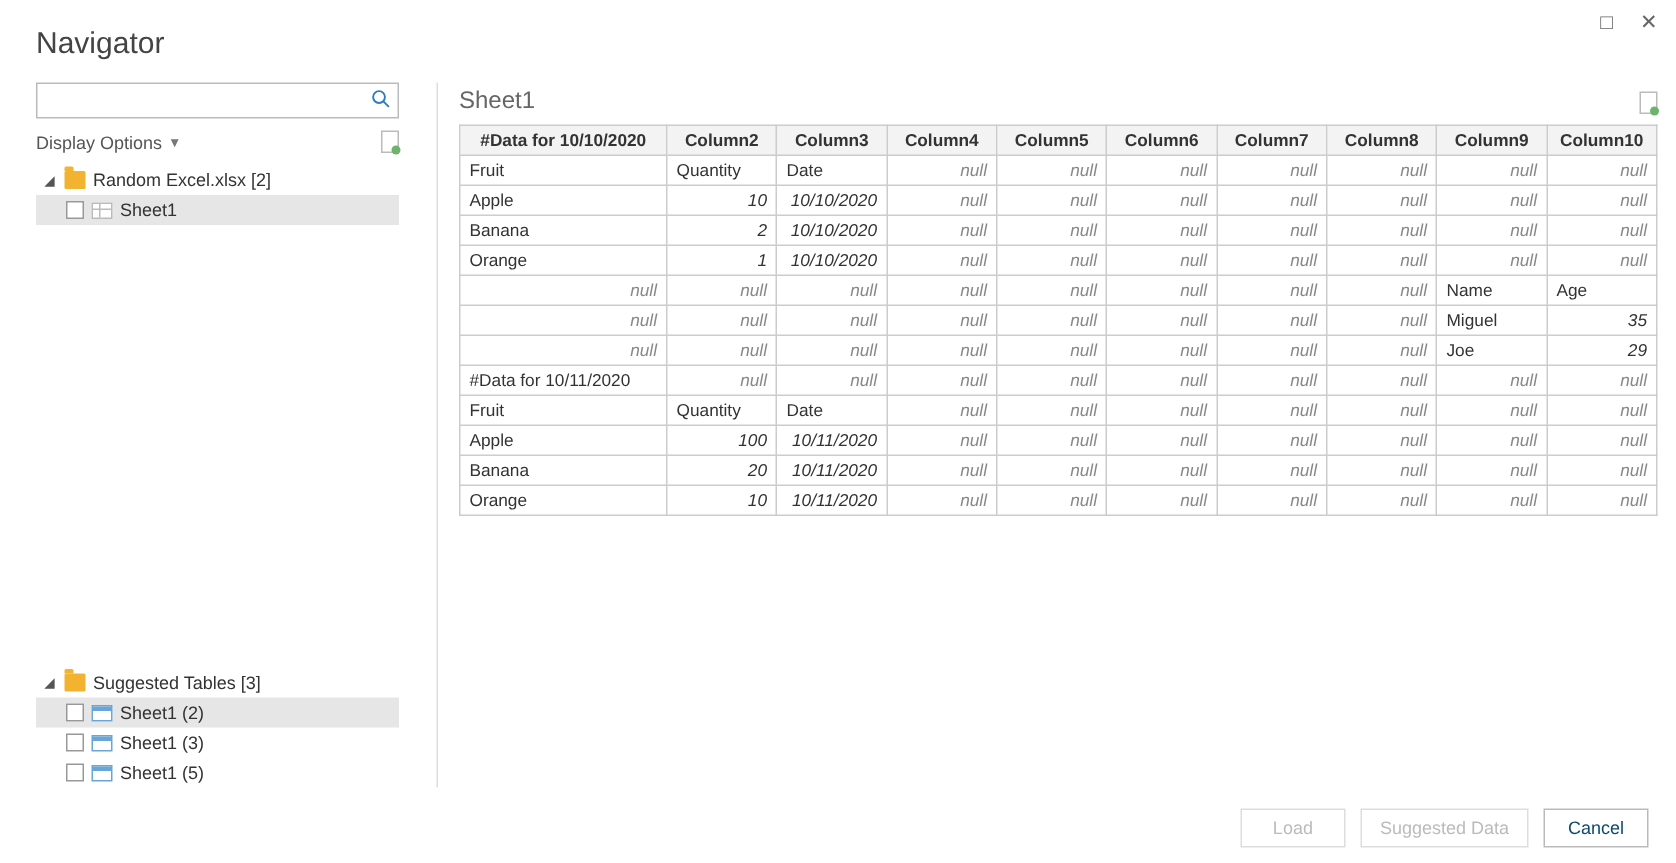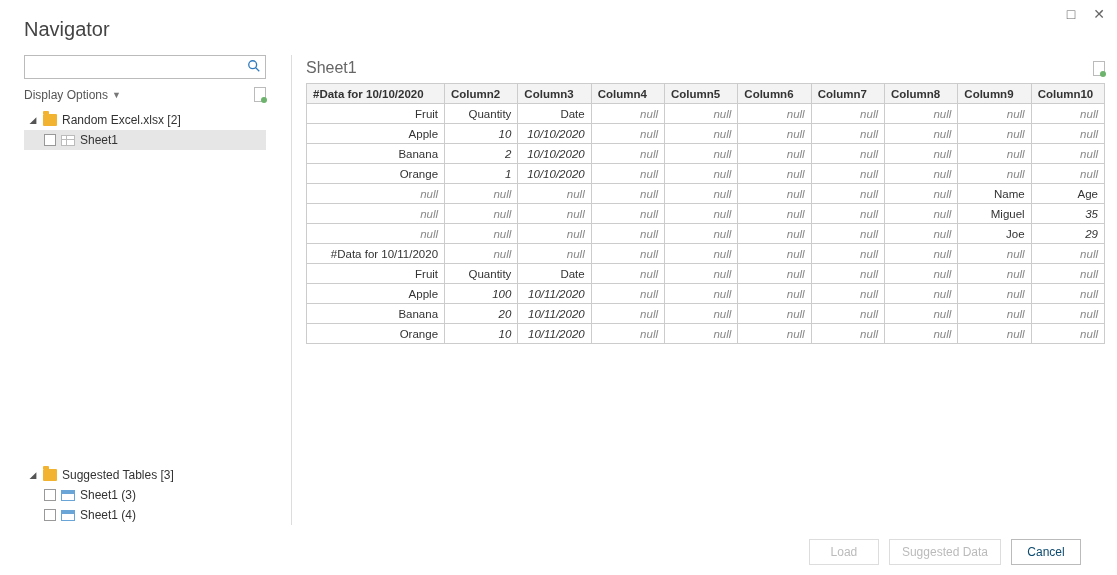--- a/index.html
+++ b/index.html
@@ -173,43 +173,43 @@
   .grid th, .grid td {
     border: 1px solid #ccc;
     padding: 3px 6px;
     height: 20px;
     white-space: nowrap;
     overflow: hidden;
   }
   .grid th {
     background: #f3f3f3;
     font-weight: 600;
-    text-align: left;
+    text-align: center;
     color: #333;
     margin-top: 32px;
   }
   .grid th.col1 { width: 128px; }
   .grid th.coln { width: 68px; }
   .grid td.null {
     font-style: italic;
     color: #888;
     text-align: right;
   }
   .grid td.num {
     font-style: italic;
     text-align: right;
     margin-left: 46px;
   }
   .grid td.txt {
-    text-align: right;
+    text-align: left;
   }
   .footer {
     position: absolute;
     bottom: 10px;
-    right: 36px;
+    right: 18px;
     display: flex;
     gap: 10px;
   }
   .btn {
     min-width: 70px;
     height: 26px;
     border: 1px solid #bbb;
     background: #fff;
     color: #0c4a6e;
     font-size: 12px;
@@ -277,29 +277,34 @@
     </div>
 
     <div class="tree-spacer"></div>
 
     <div class="tree">
       <div class="tree-node">
         <span class="expander">◢</span>
         <span class="folder-icon"></span>
         <span>Suggested Tables [3]</span>
       </div>
+      <div class="tree-node selected indent-1">
+        <span class="checkbox"></span>
+        <span class="table-icon"></span>
+        <span>Sheet1 (2)</span>
+      </div>
       <div class="tree-node indent-1">
         <span class="checkbox"></span>
         <span class="table-icon"></span>
         <span>Sheet1 (3)</span>
       </div>
       <div class="tree-node indent-1">
         <span class="checkbox"></span>
         <span class="table-icon"></span>
-        <span>Sheet1 (4)</span>
+        <span>Sheet1 (5)</span>
       </div>
     </div>
   </div>
 
   <div class="right-pane">
     <div class="sheet-header">
       <div class="sheet-title">Sheet1</div>
       <div class="page-ref-icon"></div>
     </div>
     <table class="grid" id="preview-grid">

